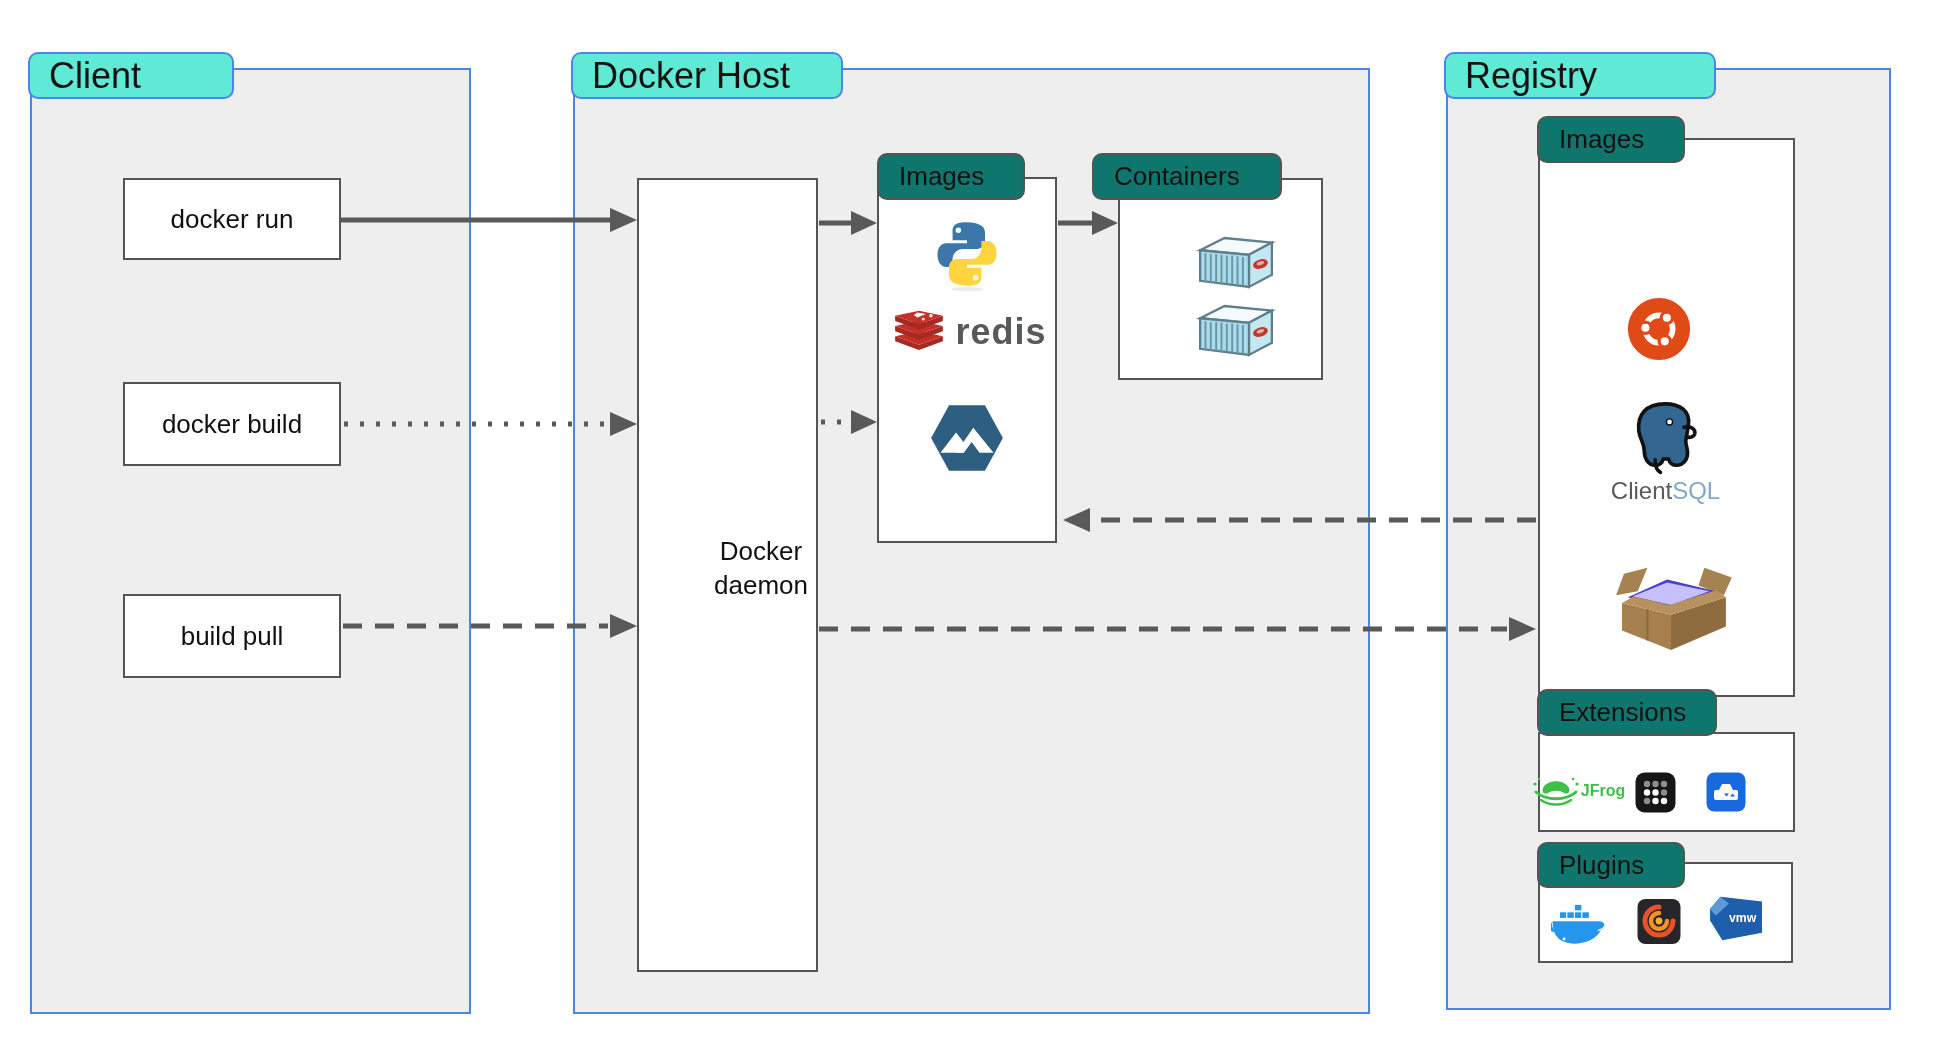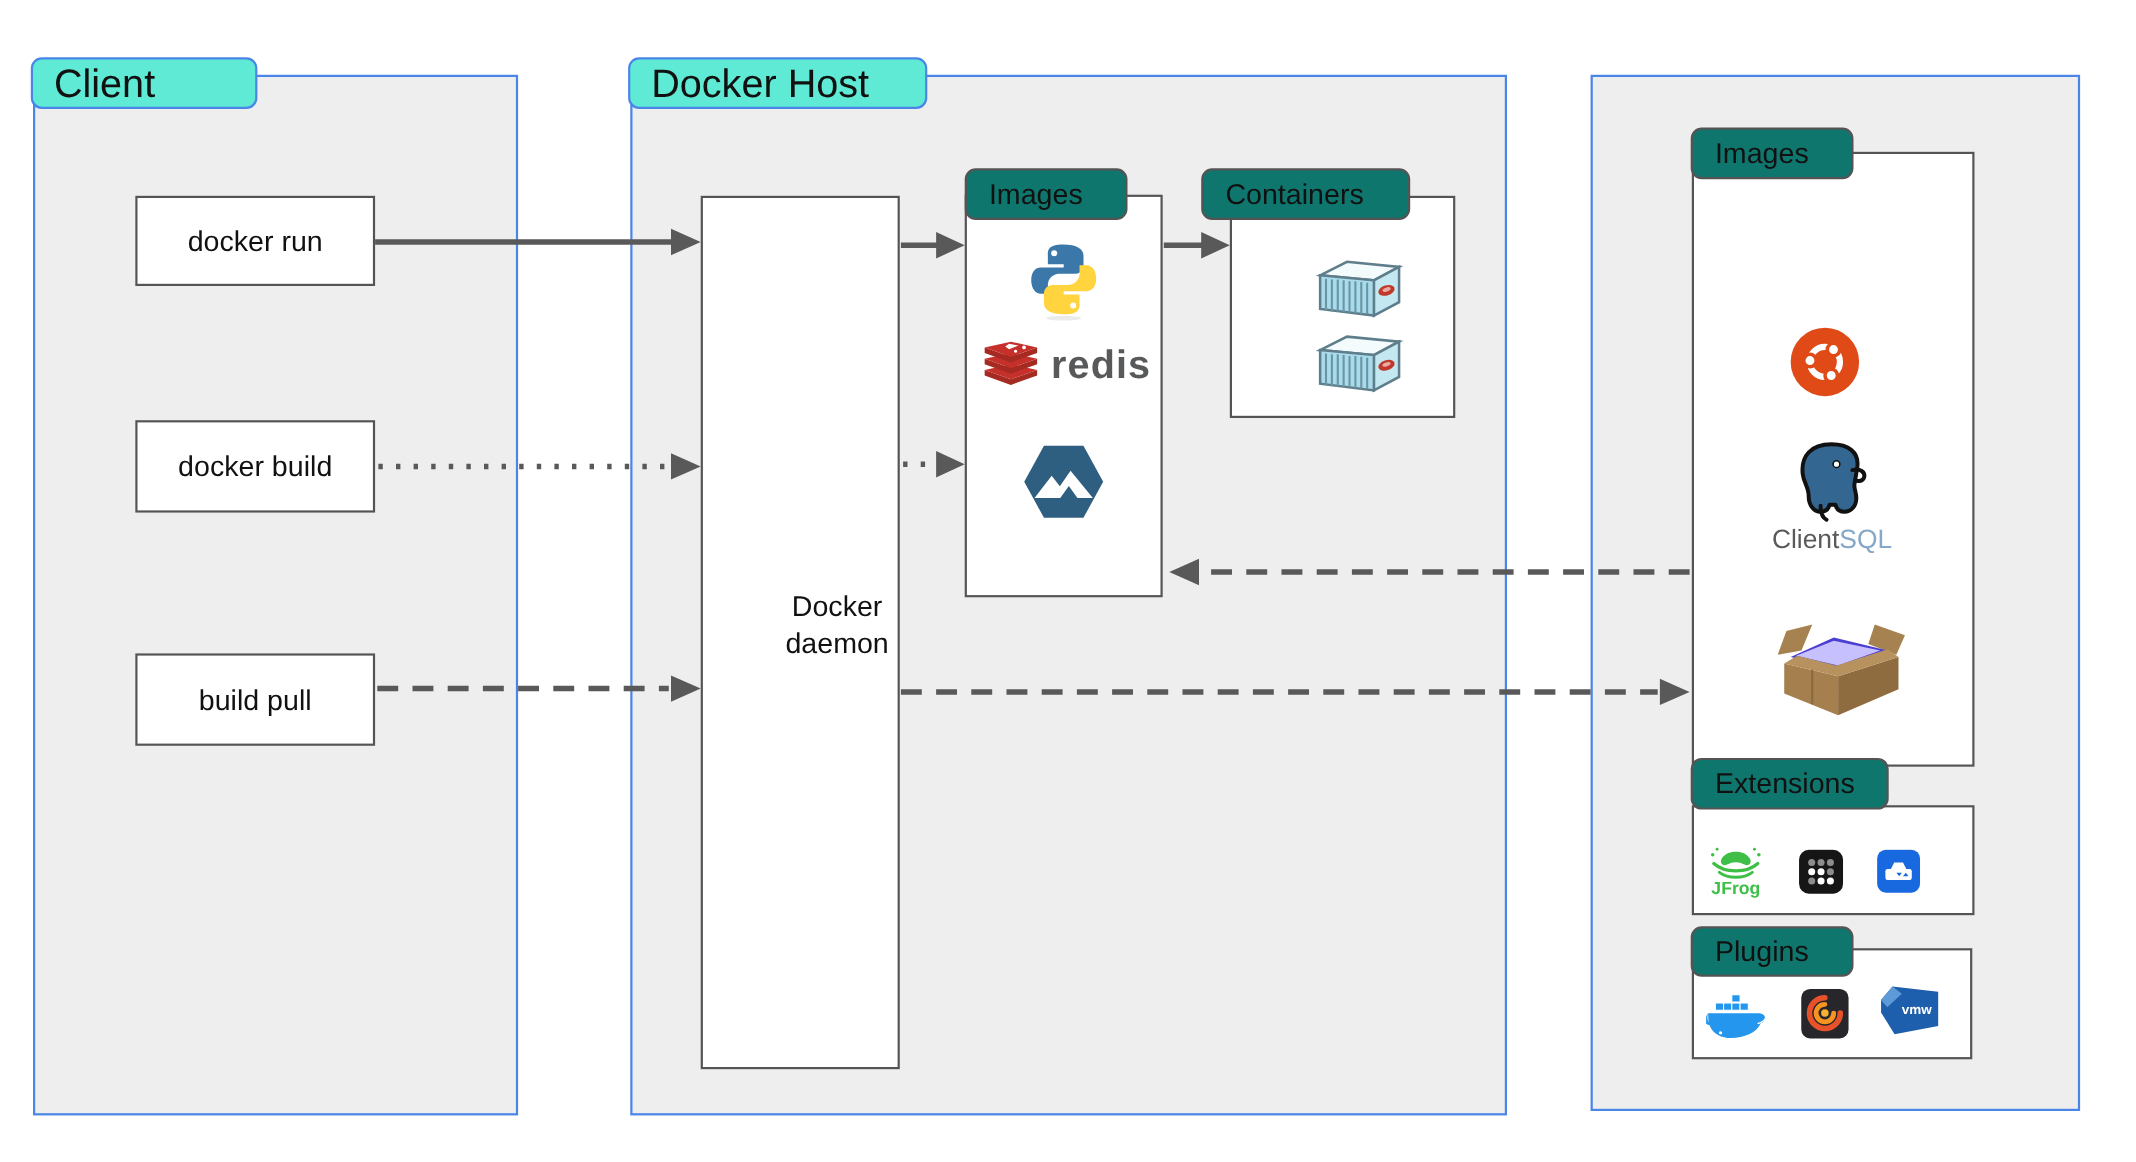--- a/index.html
+++ b/index.html
@@ -27,37 +27,40 @@
   .daemon{display:flex;align-items:flex-start;justify-content:flex-end;}
   .daemon span{display:block;margin-top:355px;width:110px;text-align:center;font-size:26px;line-height:1.3;}
   .icon{position:absolute;z-index:8;display:flex;align-items:center;justify-content:center;}
   .arrows{position:absolute;left:0;top:0;z-index:20;pointer-events:none;}
   .redis-row{display:flex;align-items:center;gap:10px;}
   .redis-text{font-size:36px;font-weight:bold;color:#58595b;letter-spacing:1px;}
   .nginx-text{font-size:42px;font-weight:bold;color:#149639;letter-spacing:1px;}
   .pg-text{font-size:24px;}
   .pg-text .p1{color:#5a5a5a;}
   .pg-text .p2{color:#86a8c8;}
-  .jfrog-wrap{display:flex;flex-direction:column;align-items:center;}
+  .jfrog-wrap{display:flex;align-items:center;}
   .jfrog-text{font-size:16px;font-weight:bold;color:#3fbf47;line-height:1;margin-top:-2px;}
 </style>
 </head>
 <body>
 
 <div class="canvas">
 
   <div class="frame" style="left:30px;top:68px;width:437px;height:942px"></div>
   <div class="frame" style="left:573px;top:68px;width:793px;height:942px"></div>
   <div class="frame" style="left:1446px;top:68px;width:441px;height:938px"></div>
 
   <div class="frame-tab" style="left:28px;top:52px;width:206px;height:47px">
     <span>Client</span>
   </div>
   <div class="frame-tab" style="left:571px;top:52px;width:272px;height:47px">
     <span>Docker Host</span>
+  </div>
+  <div class="frame-tab" style="left:1444px;top:52px;width:272px;height:47px">
+    <span>Registry</span>
   </div>
 
   <div class="wbox cmd" style="left:123px;top:178px;width:218px;height:82px">
     <span>docker run</span>
   </div>
   <div class="wbox cmd" style="left:123px;top:382px;width:218px;height:84px">
     <span>docker build</span>
   </div>
   <div class="wbox cmd" style="left:123px;top:594px;width:218px;height:84px">
     <span>build pull</span>

